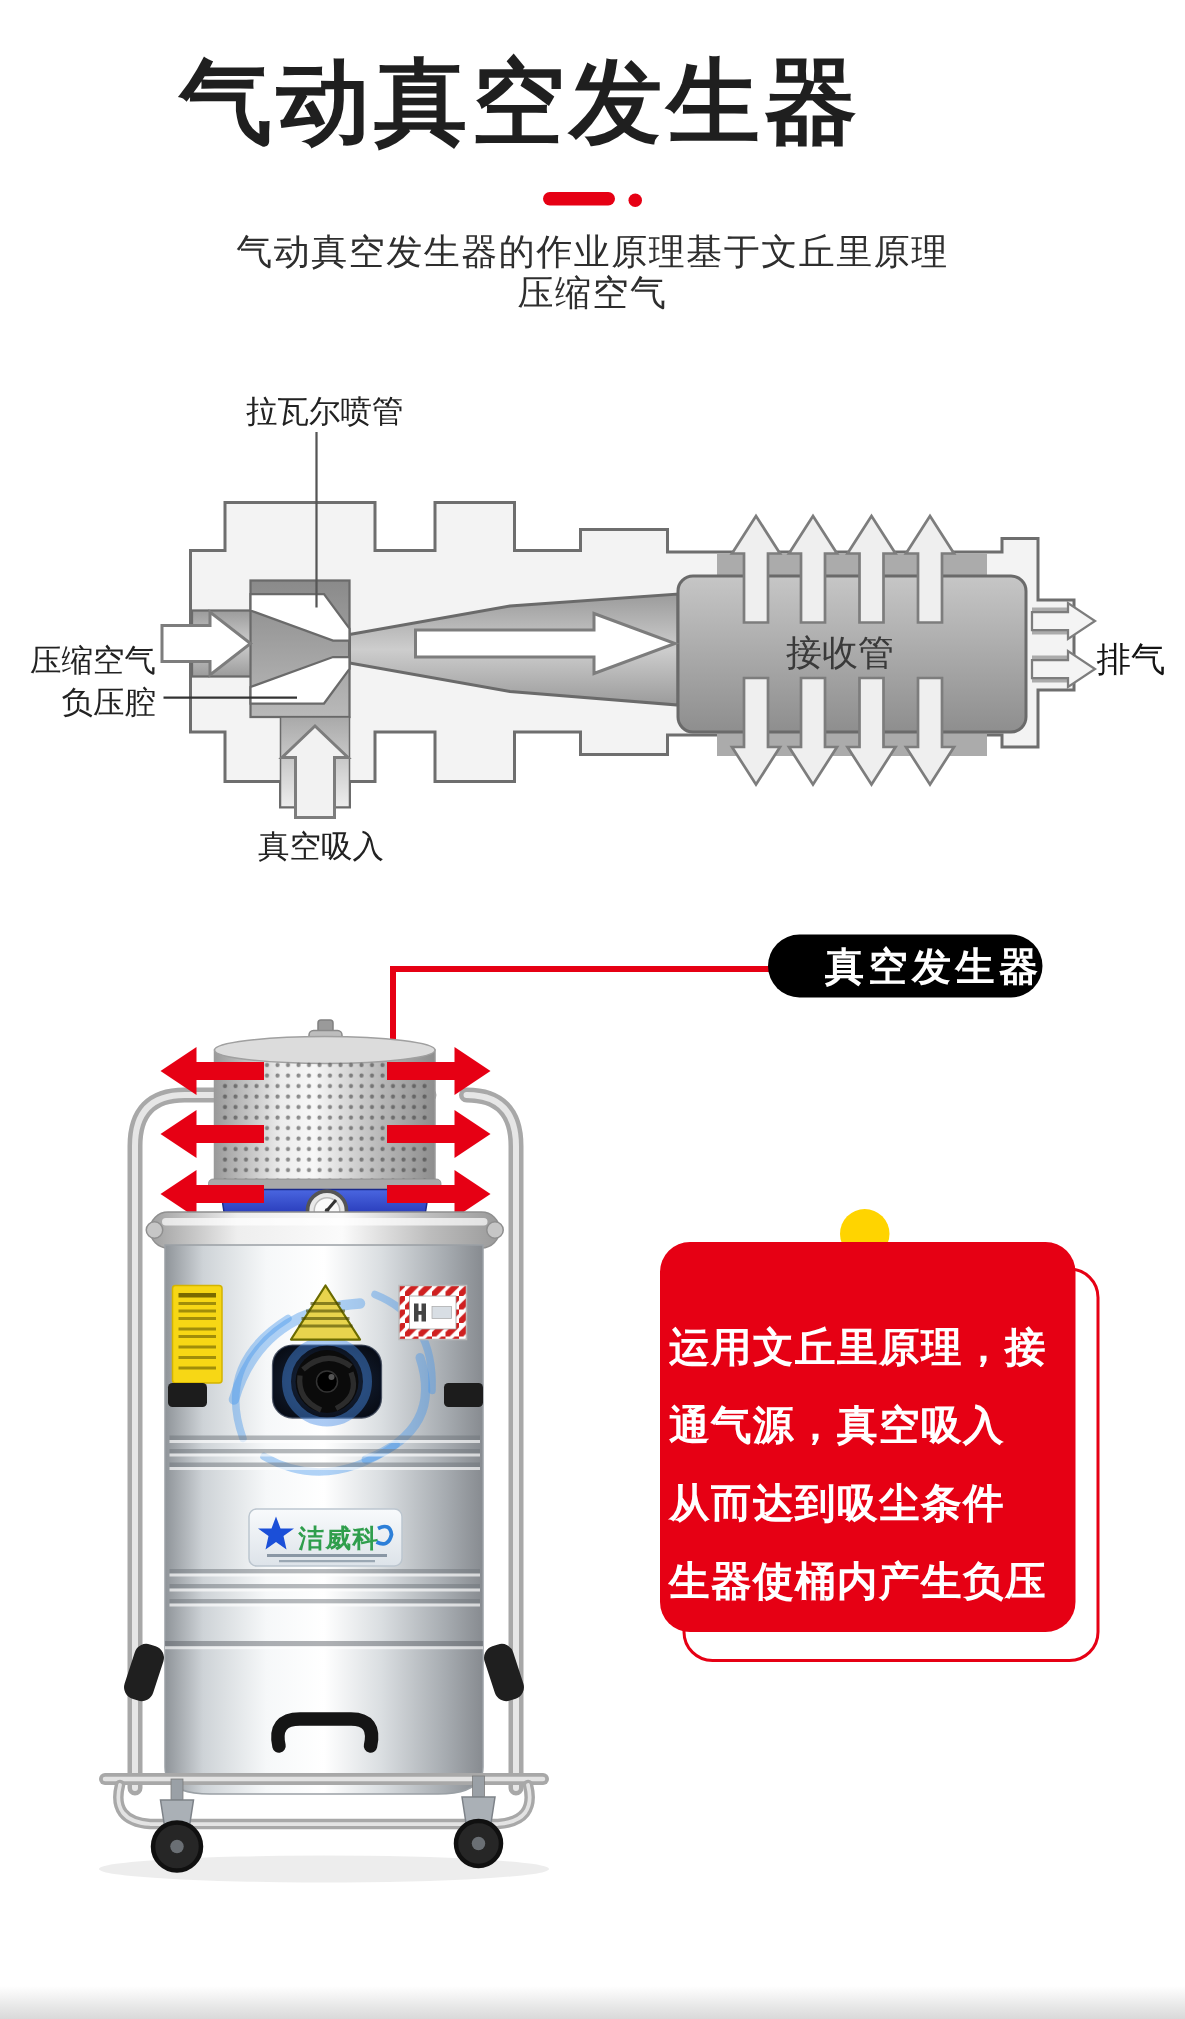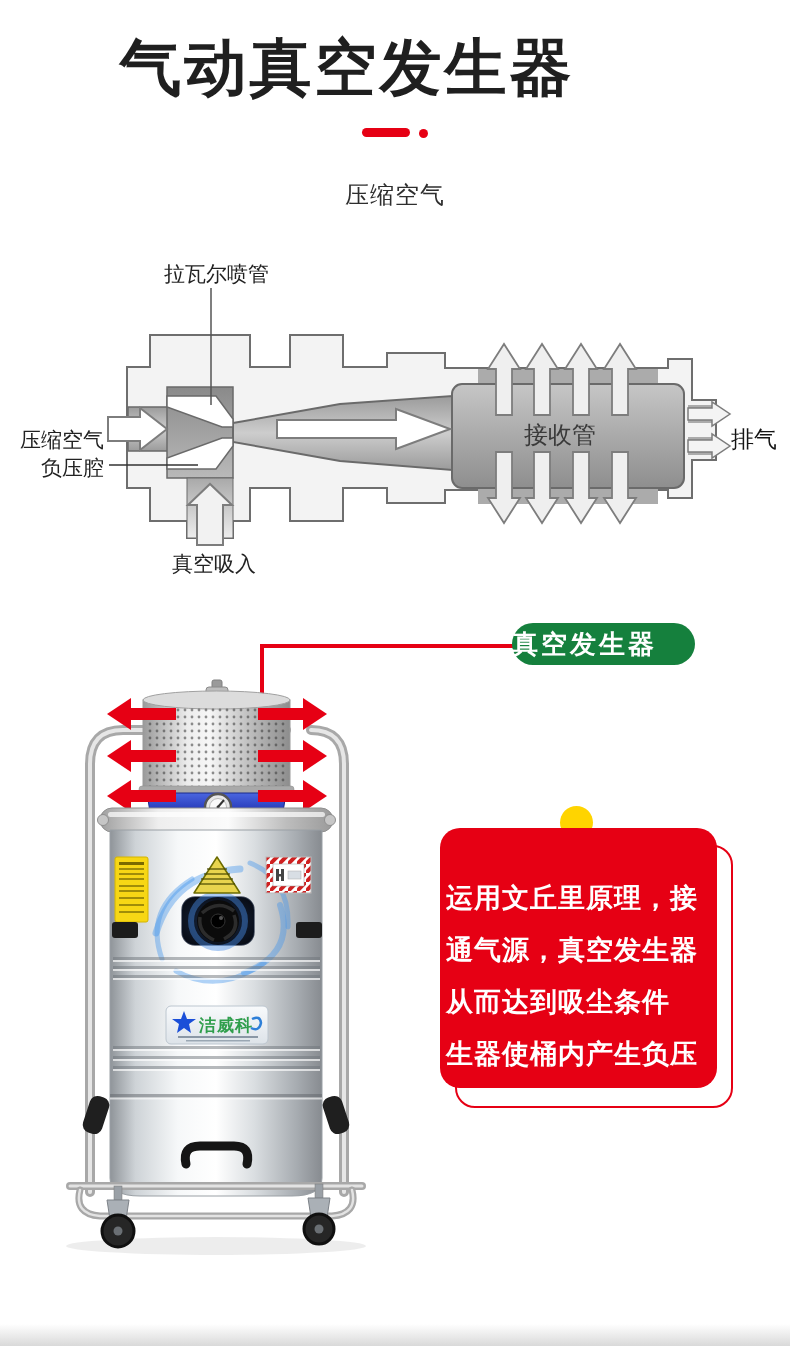--- a/index.html
+++ b/index.html
@@ -9,42 +9,43 @@
   
   .title{left:0;top:26px;width:694px;text-align:center;font-size:62px;font-weight:900;
          color:#1f1f1f;letter-spacing:3px;}
   .divider-dash{left:362px;top:128px;width:48px;height:9px;border-radius:5px;background:#e60014;}
   .divider-dot{left:419px;top:129px;width:9px;height:9px;border-radius:50%;background:#e60014;}
   .subtitle{left:0;width:790px;text-align:center;font-size:24px;color:#2e2e2e;letter-spacing:1px;}
   .sub1{top:152px;} .sub2{top:179px;}
   
   svg text{font-family:"Liberation Sans","DejaVu Sans",sans-serif;}
   
-  .callout-pill{left:512px;top:623px;width:183px;height:42px;border-radius:21px;background:#15803d;
-                color:#fff;font-size:26px;font-weight:bold;letter-spacing:3px;text-align:left;line-height:42px;}
+  .callout-pill{left:512px;top:623px;width:183px;height:42px;border-radius:21px;background:#000000;
+                color:#fff;font-size:26px;font-weight:bold;letter-spacing:3px;text-align:right;line-height:42px;}
   .conn-h{left:262px;top:644px;width:252px;height:4px;background:#e60014;}
   .conn-v{left:260px;top:644px;width:4px;height:166px;background:#e60014;}
   
   .bubble-back{left:455px;top:845px;width:274px;height:259px;border:2px solid #e60014;border-radius:20px;background:#fff;}
   .bubble-pin{left:560px;top:806px;width:33px;height:33px;border-radius:50%;background:#ffd400;}
   .bubble-card{left:440px;top:828px;width:277px;height:260px;border-radius:20px;background:#e60014;}
   .bubble-text{left:446px;top:872px;width:240px;color:#ffffff;font-size:27px;font-weight:bold;
                letter-spacing:1px;}
   .bubble-text div{height:52px;line-height:52px;white-space:nowrap;}
   
   .bottom-bar{left:0;top:1324px;width:790px;height:22px;background:linear-gradient(#ffffff,#d9d9d9);}
 </style>
 </head>
 <body>
 
 <div class="page">
 
   <div class="abs title">气动真空发生器</div>
   <div class="abs divider-dash"></div>
   <div class="abs divider-dot"></div>
+  <div class="abs subtitle sub1">气动真空发生器的作业原理基于文丘里原理</div>
   <div class="abs subtitle sub2">压缩空气</div>
 
   <svg class="abs" style="left:0;top:250px" width="790" height="330" viewBox="0 250 790 330">
     <defs>
       <linearGradient id="flowGrad" x1="0" y1="0" x2="0" y2="1">
         <stop offset="0" stop-color="#9b9b9b"></stop>
           <stop offset="0.5" stop-color="#cdcdcd"></stop>
           <stop offset="1" stop-color="#9b9b9b"></stop>
       </linearGradient>
       <linearGradient id="chamberGrad" x1="0" y1="0" x2="0" y2="1">
@@ -306,19 +307,19 @@
       <circle cx="319" cy="1229" r="15" fill="#262626" stroke="#101010" stroke-width="3"></circle>
       <circle cx="319" cy="1229" r="4.5" fill="#6a6f74"></circle>
     </g>
   </svg>
 
   <div class="abs bubble-back"></div>
   <div class="abs bubble-pin"></div>
   <div class="abs bubble-card"></div>
   <div class="abs bubble-text">
     <div>运用文丘里原理，接</div>
-    <div>通气源，真空发生器</div>
+    <div>通气源，真空吸入</div>
     <div>从而达到吸尘条件</div>
     <div>生器使桶内产生负压</div>
   </div>
 
   <div class="abs bottom-bar"></div>
 </div>
 
 </body></html>

